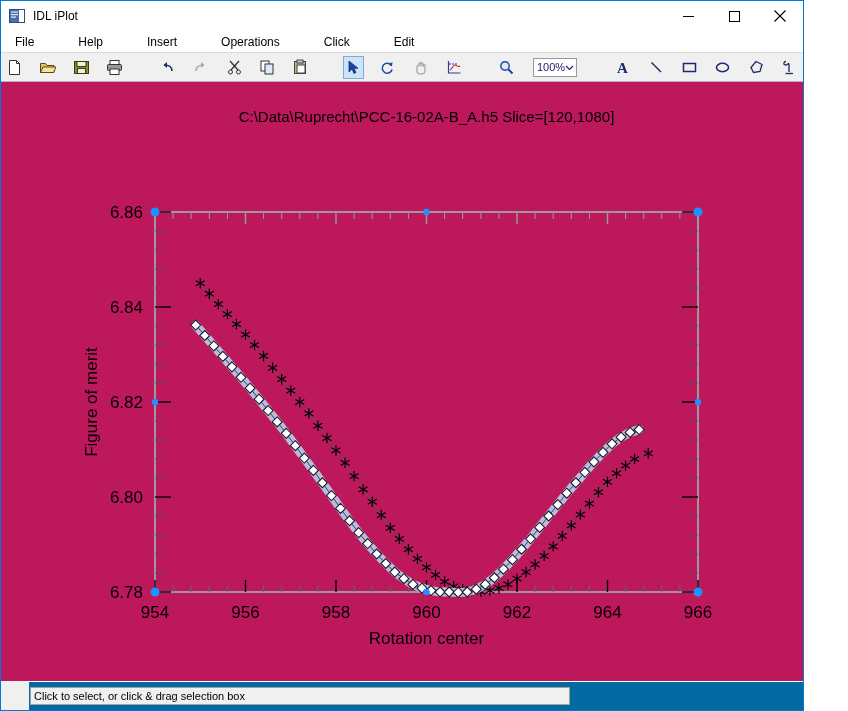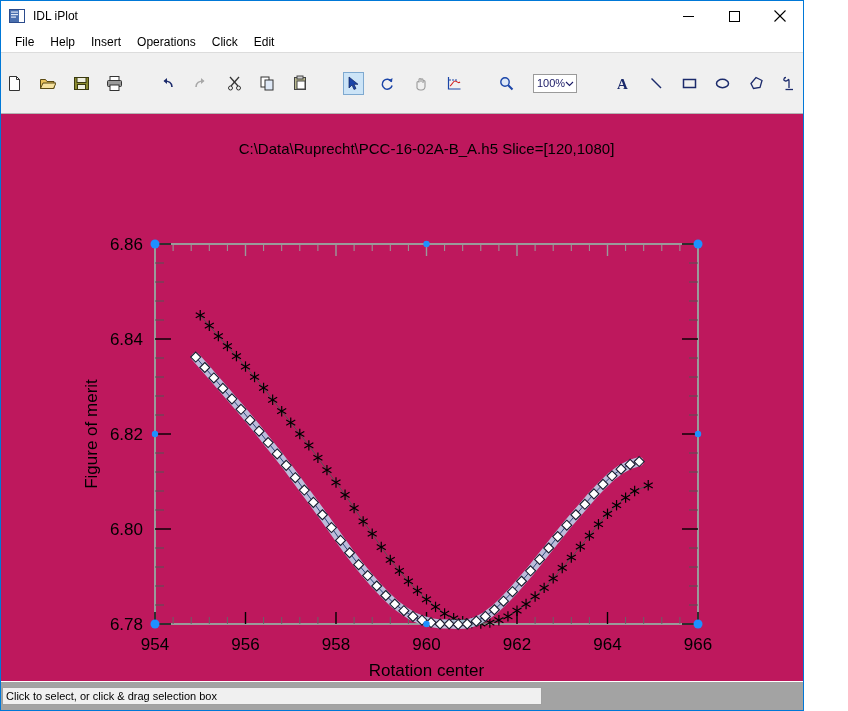--- a/index.html
+++ b/index.html
@@ -60,36 +60,37 @@
   .win-btn svg { display:block; }
   
   .menubar {
     height: 21px;
     background: #ffffff;
     display: flex;
     align-items: center;
     padding-left: 6px;
     flex: 0 0 auto;
     border-bottom: 0;
+    gap: 28px;
   }
   .menu-item {
     font-size: 12px;
     color: #000;
     padding: 2px 8px;
     white-space: nowrap;
   }
   
   .toolbar {
     height: 28px;
     background: #f0f0f0;
     border-top: 1px solid #dcdcdc;
     border-bottom: 1px solid #b4b4b4;
     display: flex;
     align-items: center;
-    padding: 16px 3px;
+    padding: 0 3px;
     flex: 0 0 auto;
     gap: 13px;
   }
   .tb-btn {
     width: 23px;
     height: 23px;
     display: flex;
     align-items: center;
     justify-content: center;
     box-sizing: border-box;
@@ -122,26 +123,27 @@
   .canvas-wrap {
     flex: 1 1 auto;
     background: #be185d;
     position: relative;
     overflow: hidden;
   }
   .plot-svg { display: block; position:absolute; top:0; left:0; }
   
   .statusbar {
     height: 28px;
-    background: #a3a3a3;
+    background: #0369a1;
     border-top: 1px solid #ffffff;
     display: flex;
     align-items: center;
     flex: 0 0 auto;
     padding: 0 1px;
+    margin-left: 28px;
   }
   .status-left {
     flex: 0 0 540px;
     height: 18px;
     border: 1px solid #a0a0a0;
     background: #f0f0f0;
     box-sizing: border-box;
     display: flex;
     align-items: center;
     padding-left: 3px;

